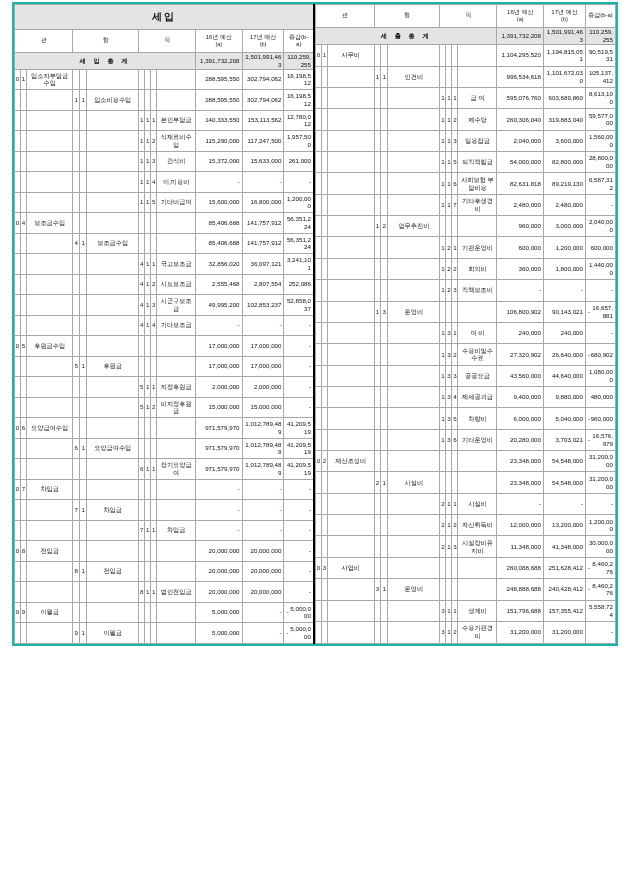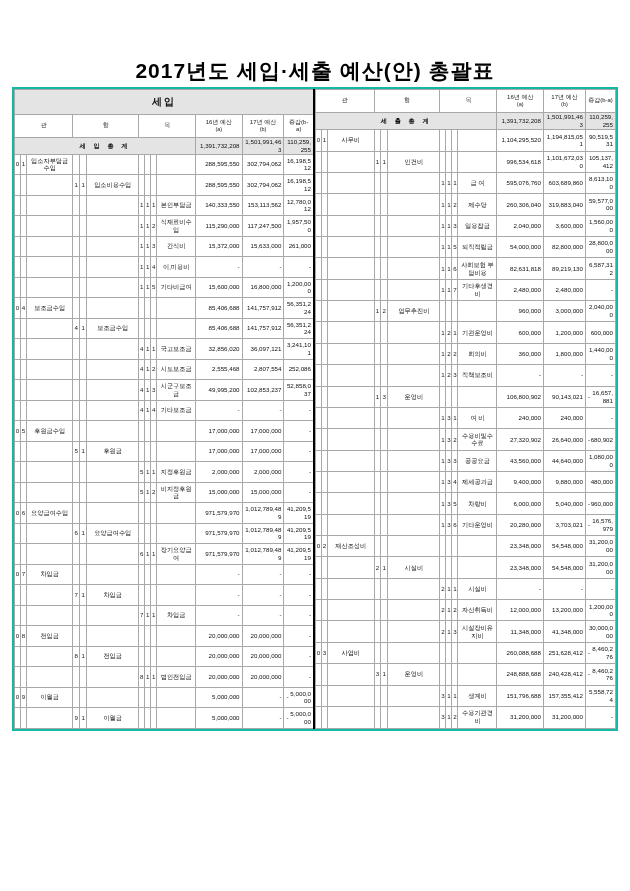--- a/index.html
+++ b/index.html
@@ -46,21 +46,20 @@
   col.col-g1{width:2%;}  col.col-g2{width:2%;}  col.col-gl{width:15.5%;}
   col.col-h1{width:2.3%;}col.col-h2{width:2.3%;}col.col-hl{width:17.4%;}
   col.col-m1{width:2%;}  col.col-m2{width:2%;}  col.col-m3{width:2%;}
   col.col-ml{width:13%;}
   col.col-a{width:15.5%;}col.col-b{width:14%;}  col.col-d{width:10%;}
 </style>
 </head>
 <body>
 
 <div class="page">
-  <h1 class="title">2017년도 세입·세출 예산(안) 총괄표</h1>
   <div class="budget-table">
     <table class="half" id="revenue-table">
         <colgroup>
           <col class="col-g1">
           <col class="col-g2">
           <col class="col-gl">
           <col class="col-h1">
           <col class="col-h2">
           <col class="col-hl">
           <col class="col-m1">

